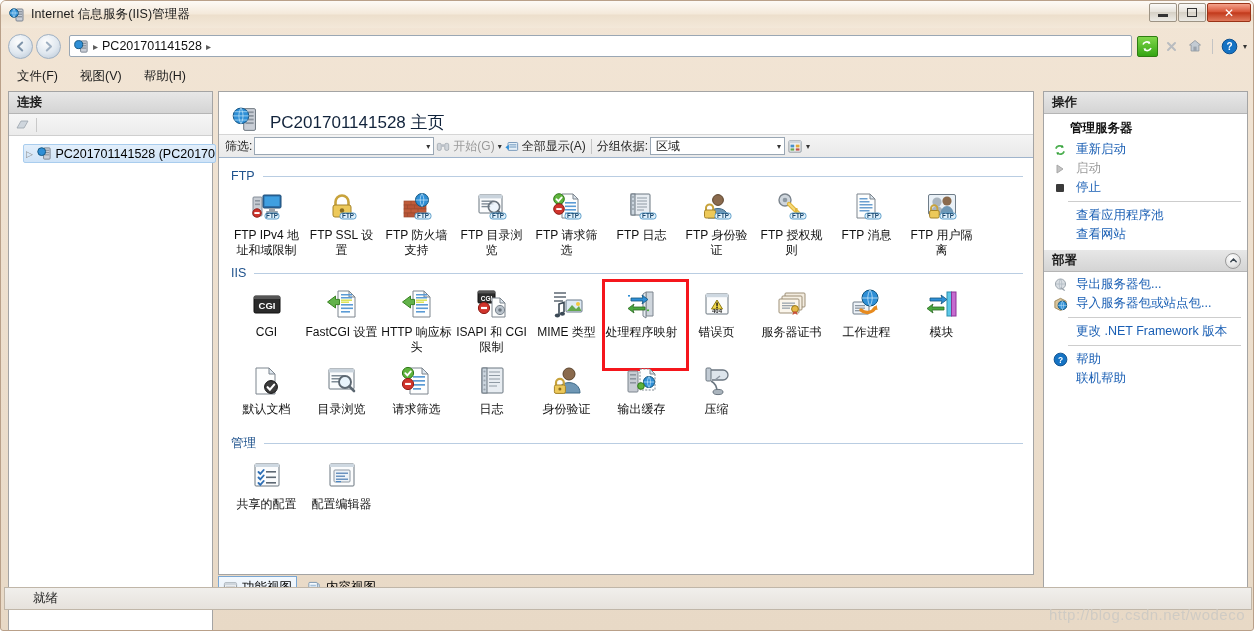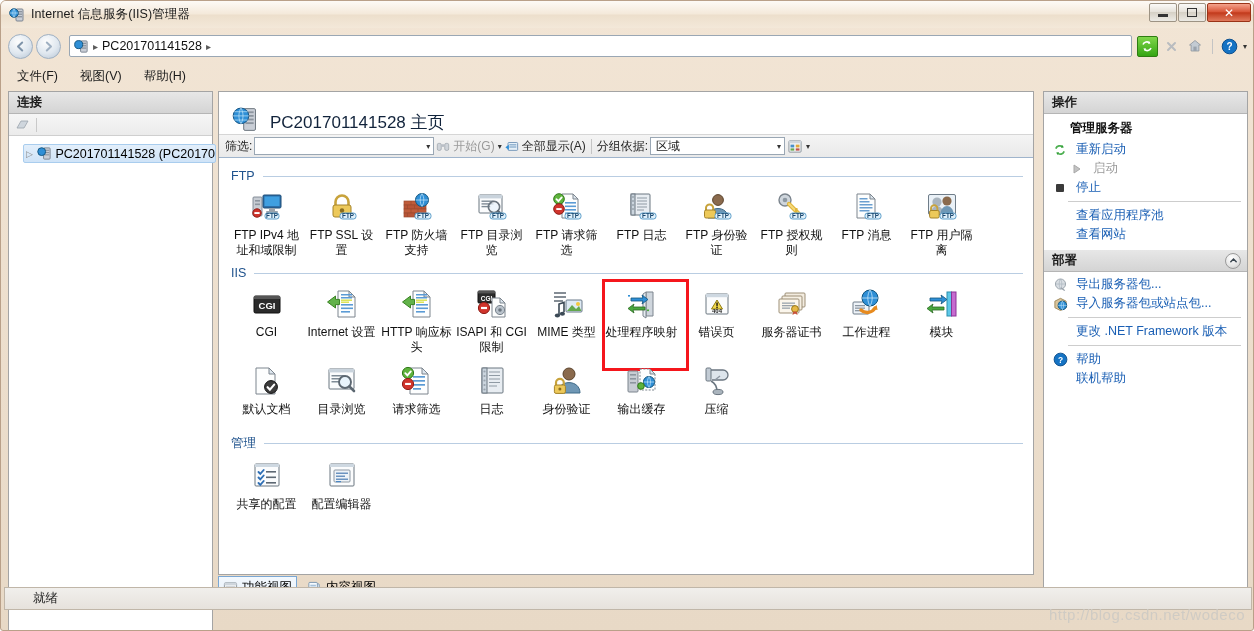--- a/index.html
+++ b/index.html
@@ -177,21 +177,21 @@
     padding: 0 6px 0 8px; font-weight:bold; font-size:12.5px; color:#1a1a1a;
     justify-content: space-between;
   }
   .act-body { padding: 4px 0 0 0; }
   .act-group-title { font-weight: bold; color:#111; font-size:12.5px; padding: 2px 0 3px 26px; }
   .act-item {
     display:flex; align-items:center; gap:6px; height: 19px; padding-left: 8px;
     color:#1a5fb4; font-size:12.5px; white-space:nowrap;
   }
   .act-item .aico { width: 16px; height:16px; flex:0 0 16px; display:flex; align-items:center; justify-content:center; }
-  .act-item.disabled { color:#9a9a9a;margin-left:17px; }
+  .act-item.disabled { color:#9a9a9a; }
   .act-item .txt { padding-left: 2px; }
   .act-rule { height:1px; background:#cdcdcd; margin: 4px 6px 4px 24px; }
   .collapse-btn {
     width:16px; height:16px; border-radius:50%;
     background: radial-gradient(circle at 40% 30%,#ffffff 0%,#e4e4e4 60%,#bfbfbf 100%);
     border:1px solid #9a9a9a; display:flex; align-items:center; justify-content:center;
     font-size:8px; color:#444;
   }
   
   .statusbar {
@@ -610,21 +610,21 @@
                   <rect x="15" y="19.5" width="12" height="1.6"></rect>
                   <rect x="15" y="23" width="9" height="1.6"></rect>
                 </g>
               <g fill="#d8e14a">
                   <rect x="15" y="11.5" width="11" height="1.4"></rect>
                   <rect x="15" y="13.5" width="8" height="1.4"></rect>
                 </g>
               <path d="M1.5 14l8-6v3.4h4v5.2h-4V20z" fill="#62b24a" stroke="#2f7a18" stroke-width=".9"></path>
             </svg>
           </span>
-          <span class="lbl">Internet 设置</span>
+          <span class="lbl">FastCGI 设置</span>
         </div>
 
         <div class="cell">
           <span class="ico">
             <svg width="32" height="32" viewBox="0 0 32 32">
               <path d="M12 3h11l6 6v20H12z" fill="#fdfefe" stroke="#7c858e"></path>
               <path d="M23 3v6h6z" fill="#dde6ee" stroke="#7c858e"></path>
               <g fill="#5b9bd5">
                   <rect x="15" y="6" width="11" height="1.5"></rect>
                   <rect x="15" y="9" width="11" height="1.5"></rect>

